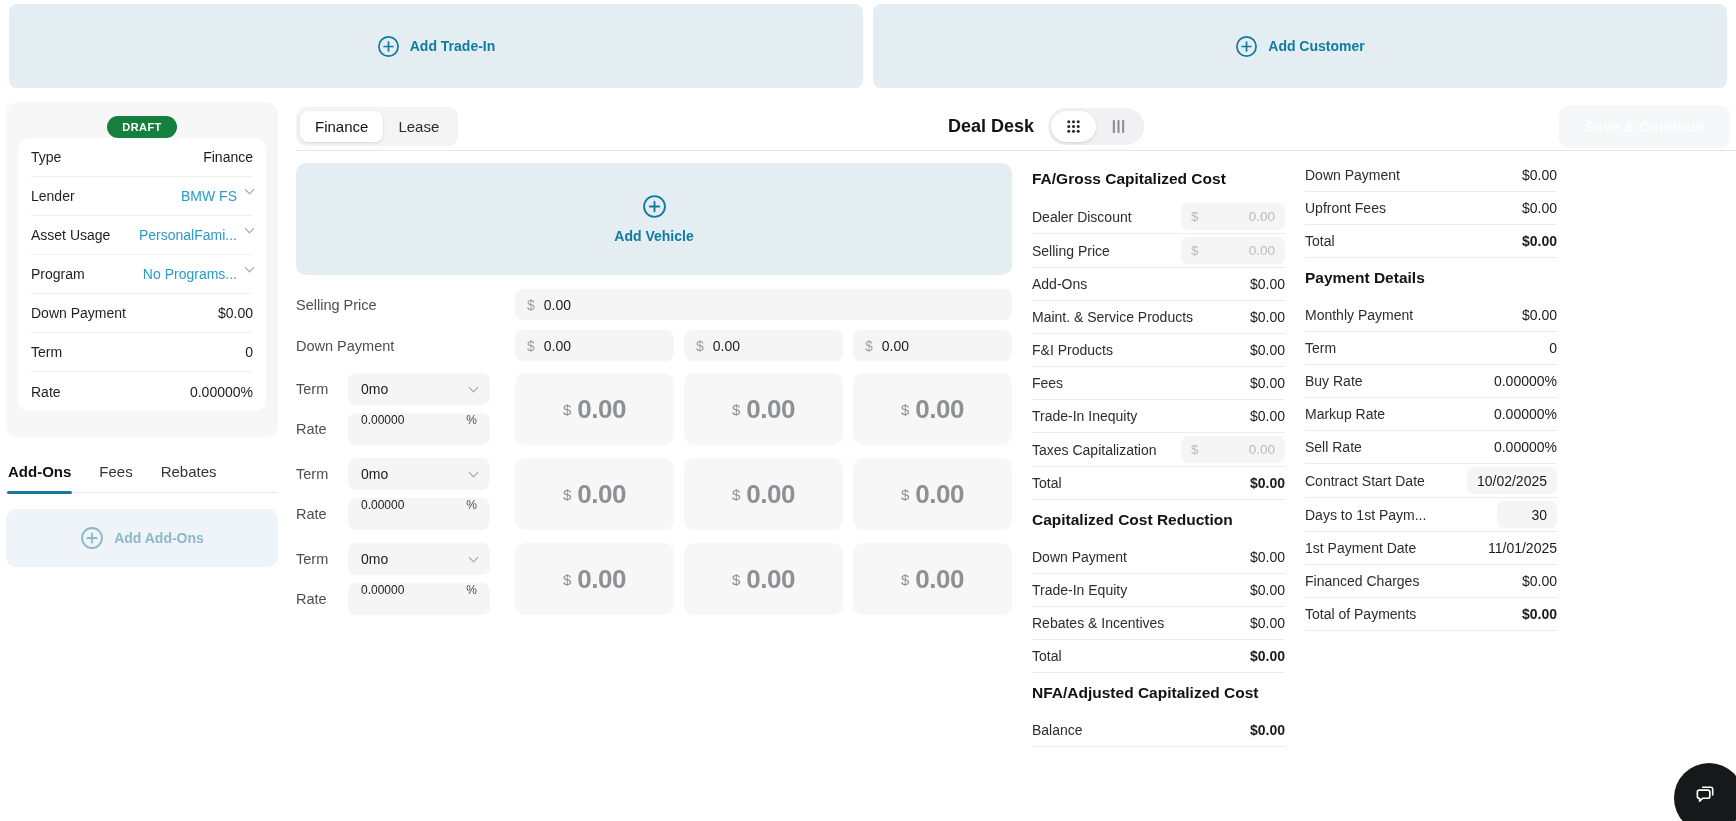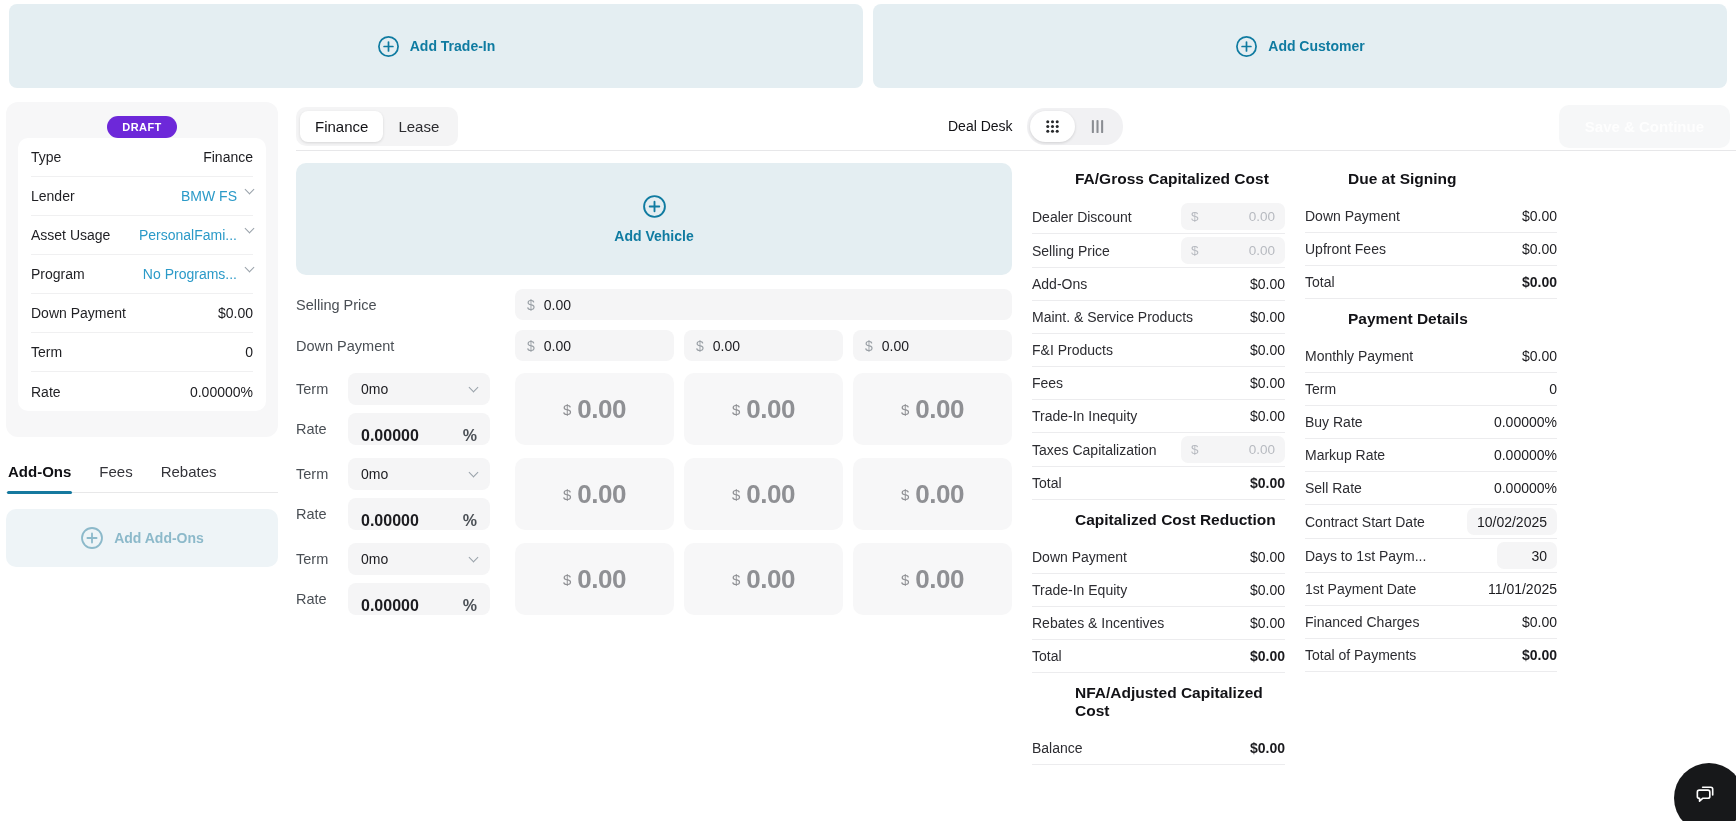--- a/index.html
+++ b/index.html
@@ -14,21 +14,21 @@
   .top-panel svg { display:block; }
 
   
   .layout { display:flex; margin-top:14px; padding-left:6px; }
   .left-rail { width:272px; flex-shrink:0; }
   .main { flex:1; min-width:0; padding-left:18px; }
 
   
   .summary-card { background:#f7f7f8; border-radius:12px; padding:14px 12px 26px 12px; }
   .badge-row { display:flex; justify-content:center; }
-  .draft-badge { background:#6d28d9; color:#fff; font-size:11px; font-weight:700;
+  .draft-badge { background:#15803d; color:#fff; font-size:11px; font-weight:700;
     letter-spacing:.4px; padding:5px 15px; border-radius:14px; }
   .price-row { text-align:center; margin:9px 0 13px 0; }
   .price-cur { font-size:14px; font-weight:400; position:relative; top:-8px; color:#1b1b1f; }
   .price-amt { font-size:29px; font-weight:700; letter-spacing:-.5px; }
   .price-per { font-size:13px; color:#2b2b2e; margin-left:3px; }
   .summary-inner { background:#fff; border-radius:10px; padding:0 13px; }
   .sum-row { height:39px; display:flex; justify-content:space-between; align-items:center;
     border-bottom:1px solid #f0f0f1; font-size:14px; }
   .sum-row:last-child { border-bottom:none; }
   .sum-label { color:#1f1f23; }
@@ -47,21 +47,21 @@
   .addons-panel { margin-top:16px; height:58px; background:#eef4f7; border-radius:10px;
     display:flex; align-items:center; justify-content:center; gap:10px;
     color:#8cb9ca; font-size:14px; font-weight:700; cursor:pointer; }
 
   
   .main-header { display:flex; align-items:center; height:48px; position:relative; }
   .type-toggle { display:flex; background:#f4f4f5; border-radius:10px; padding:4px; }
   .type-opt { padding:7px 15px; font-size:15px; color:#2c2c30; border-radius:8px; cursor:pointer; }
   .type-opt.active { background:#fff; box-shadow:0 1px 3px rgba(0,0,0,.12); color:#121216; }
   .deal-desk-group { position:absolute; left:652px; display:flex; align-items:center; gap:14px; }
-  .deal-desk-label { font-size:14px; font-weight:400; color:#121216; }
+  .deal-desk-label { font-size:18px; font-weight:700; color:#121216; }
   .view-toggle { display:flex; background:#f1f1f3; border-radius:18px; padding:3px; align-items:center; }
   .view-opt { width:45px; height:31px; border-radius:16px; display:flex; align-items:center;
     justify-content:center; cursor:pointer; }
   .view-opt.active { background:#fff; box-shadow:0 1px 3px rgba(0,0,0,.14); }
   .save-btn { margin-left:auto; margin-right:6px; background:#f6f7f8; color:#fefefe;
     border:none; font-family:inherit; font-size:15px; font-weight:700; padding:13px 26px;
     border-radius:10px; cursor:pointer; }
   .main-divider { border-bottom:1px solid #e7e7e9; }
 
   
@@ -84,31 +84,31 @@
     width:100%; outline:none; }
   .scenario { display:grid; grid-template-columns:209px 1fr 1fr 1fr; column-gap:10px;
     margin-bottom:13px; align-items:stretch; }
   .controls { display:flex; flex-direction:column; gap:8px; padding-right:15px; }
   .ctl-row { display:flex; align-items:center; }
   .ctl-label { width:52px; font-size:14.5px; color:#4a4f55; flex-shrink:0; }
   .select-box { flex:1; height:32px; background:#f5f5f6; border-radius:8px; display:flex;
     align-items:center; justify-content:space-between; padding:0 13px; font-size:14px;
     color:#1c1c20; cursor:pointer; }
   .rate-box { flex:1; height:32px; background:#f5f5f6; border-radius:8px; display:flex;
-    align-items:flex-end; padding:0 13px; font-size:16px;font-weight:bold; }
+    align-items:flex-start; padding:0 13px; font-size:12px; }
   .rate-box input { border:none; background:transparent; font:inherit; color:#1c1c20;
     width:100%; outline:none; }
   .rate-box .suffix { color:#4a4f55; }
   .pay-cell { background:#f7f7f8; border-radius:10px; display:flex; align-items:center;
     justify-content:center; gap:6px; color:#8f9094; }
   .pay-cell .cur { font-size:15px; }
   .pay-cell .amt { font-size:26px; font-weight:700; letter-spacing:-.5px; }
 
   
-  .sec-title { font-size:15.5px; font-weight:700; color:#121216; padding:11px 0 12px 0;margin-left:43px; }
+  .sec-title { font-size:15.5px; font-weight:700; color:#121216; padding:11px 0 12px 0; }
   .kv-row { display:flex; justify-content:space-between; align-items:center; min-height:33px;
     border-bottom:1px solid #ececee; font-size:14px; gap:17px; }
   .kv-label { color:#2c2c31; white-space:nowrap; }
   .kv-val { color:#1b1b1f; white-space:nowrap; }
   .kv-val.bold { font-weight:700; }
   .mini-input { width:104px; height:27px; background:#f5f5f6; border-radius:7px; display:flex;
     align-items:center; justify-content:space-between; padding:0 10px; margin:3px 0; }
   .mini-input .mi-cur { color:#b7bac0; font-size:13.5px; }
   .mini-input input { border:none; background:transparent; font:inherit; font-size:13.5px;
     color:#b7bac0; width:54px; text-align:right; outline:none; }
@@ -444,21 +444,20 @@
             <div class="sec-title">NFA/Adjusted Capitalized Cost</div>
             <div class="kv-row">
               <span class="kv-label">Balance</span>
               <span class="kv-val bold">$0.00</span>
             </div>
           </div>
       </div>
 
       <div class="col-due">
         <div>
-            <div class="sec-title">Due at Signing</div>
             <div class="kv-row">
               <span class="kv-label">Down Payment</span>
               <span class="kv-val">$0.00</span>
             </div>
             <div class="kv-row">
               <span class="kv-label">Upfront Fees</span>
               <span class="kv-val">$0.00</span>
             </div>
             <div class="kv-row">
               <span class="kv-label">Total</span>

